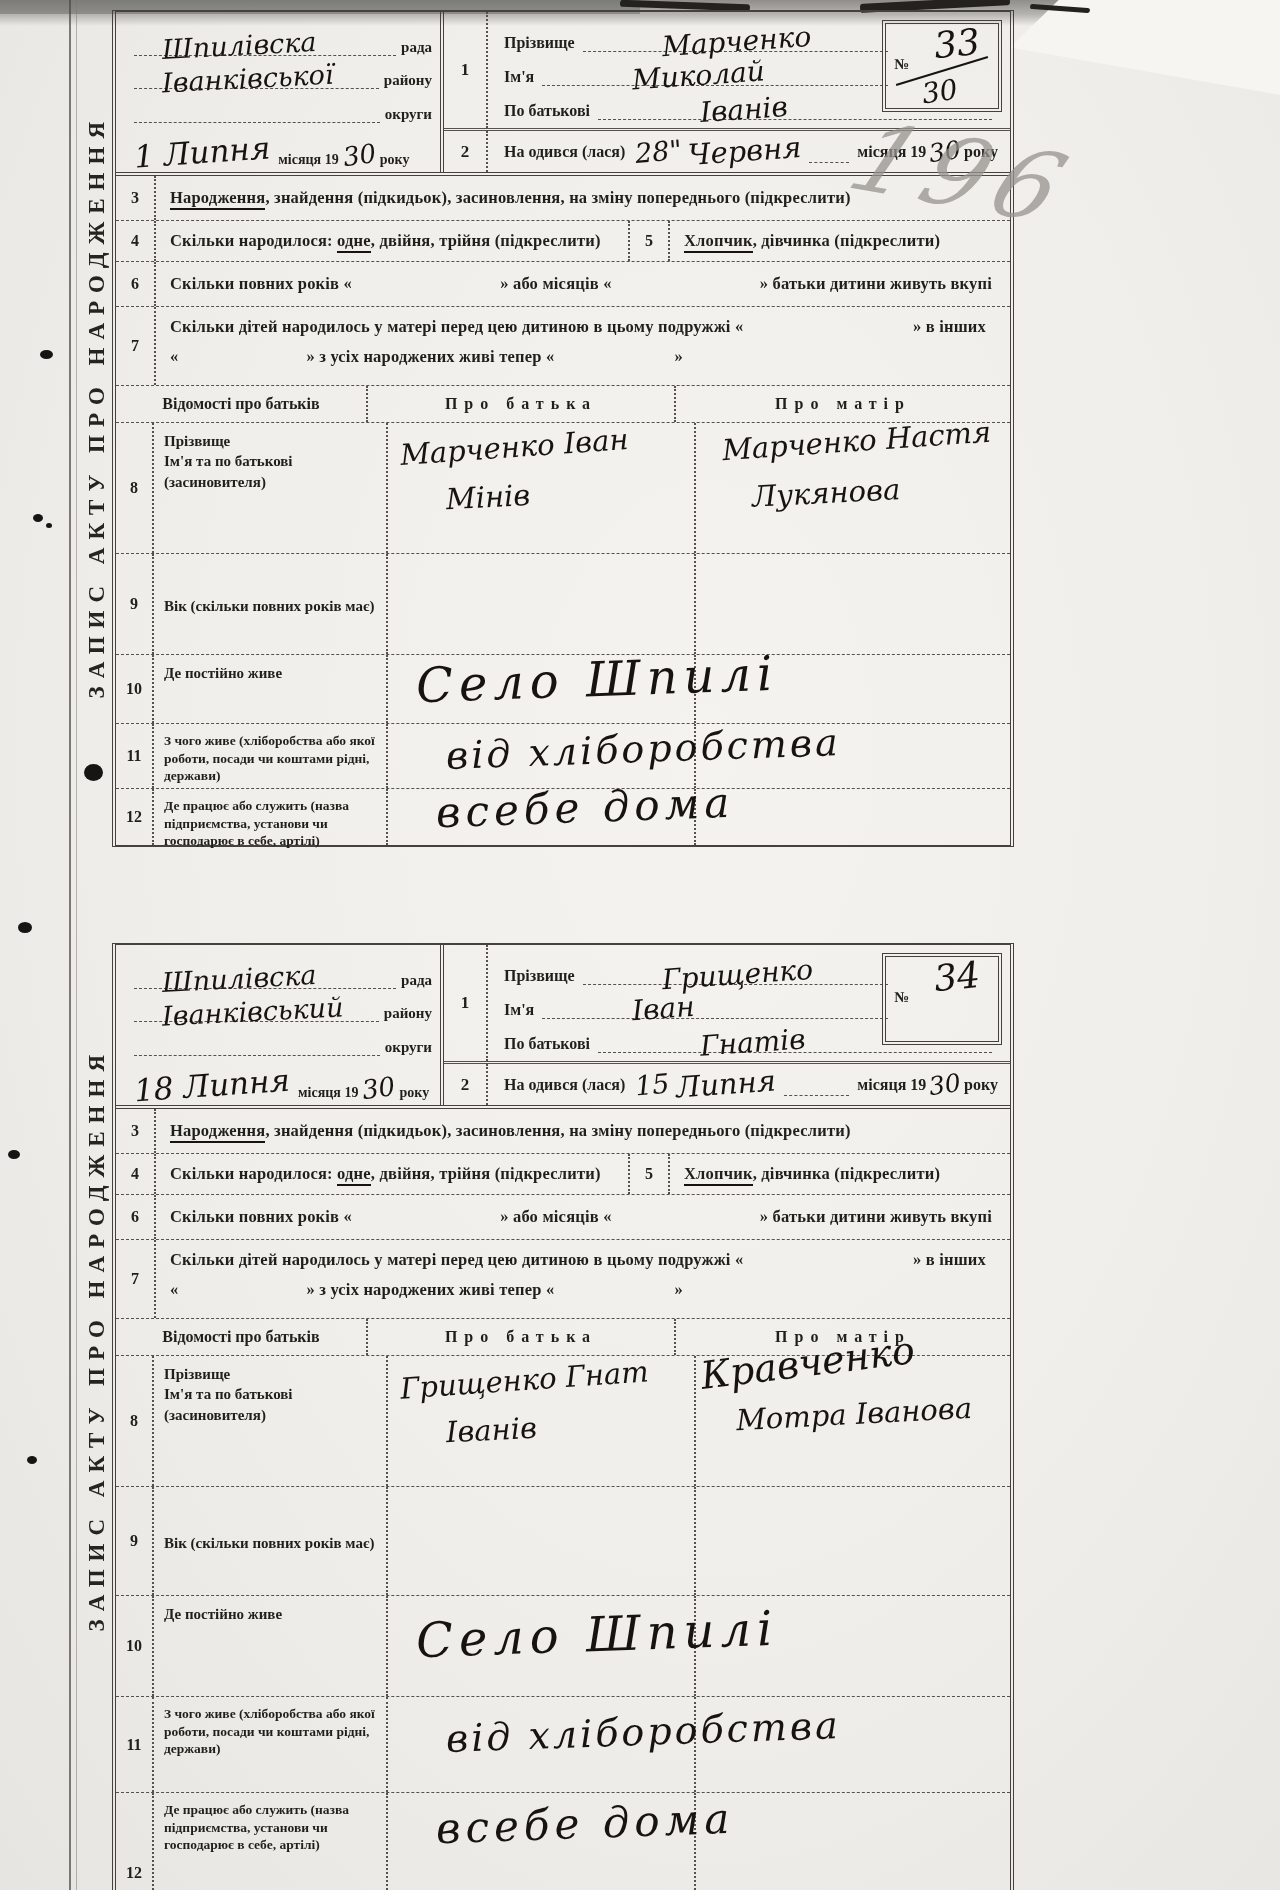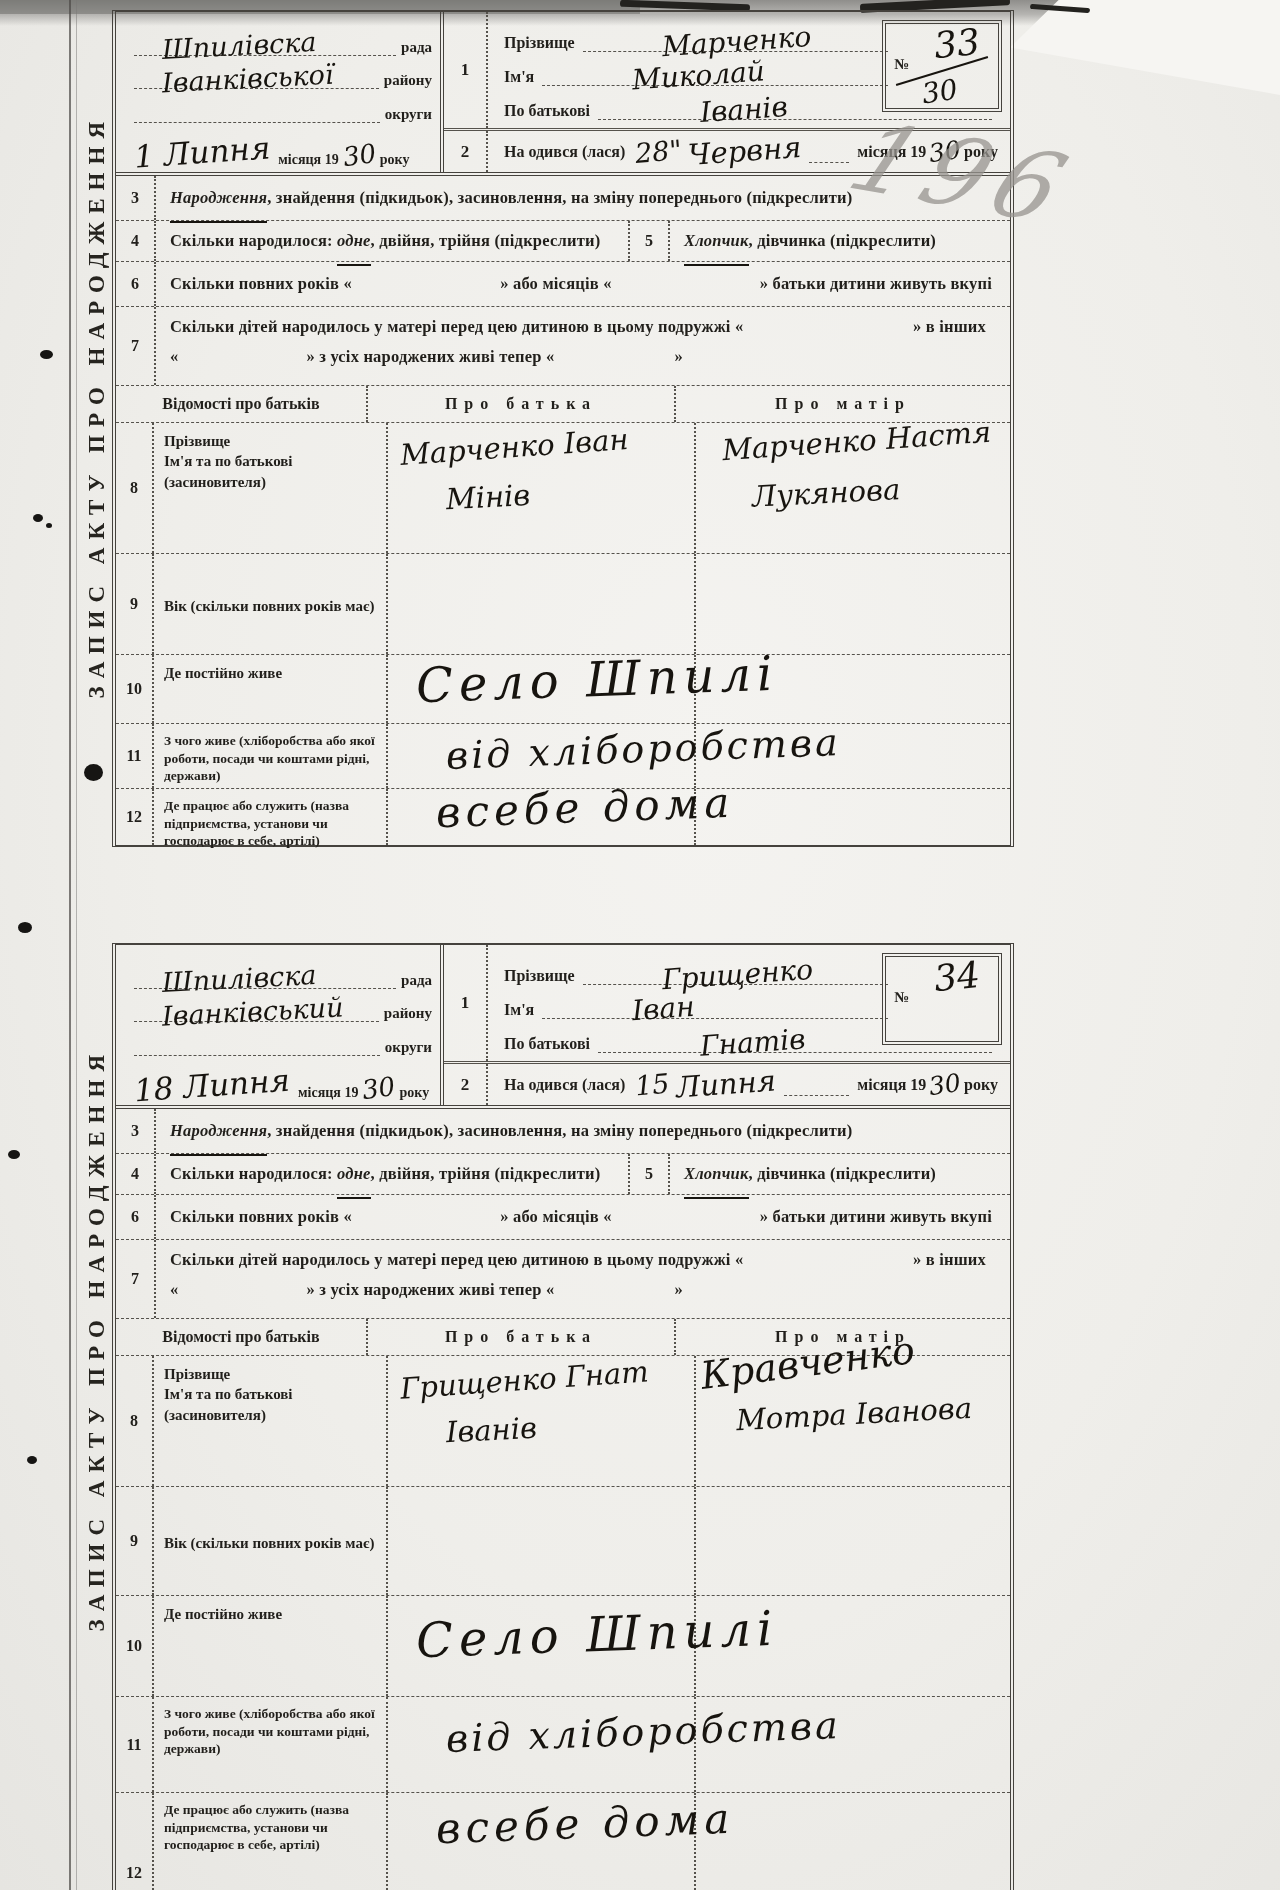--- a/index.html
+++ b/index.html
@@ -90,21 +90,21 @@
   .r45 .t4{flex:0 0 448px;}
   .r45 .p5{border-left:2px dotted #55524c;}
   .r6{height:44px;}
   .r6 .t6{justify-content:space-between;padding-right:18px;}
   .r7{height:78px;}
   .r7 .t7{display:block;padding-top:10px;}
   .t7 .l1{display:flex;justify-content:space-between;padding-right:14px;}
   .t7 .l2{display:flex;margin-top:10px;}
   .t7 .l2 .m{margin-left:128px;}
   .t7 .l2 .c{margin-left:120px;}
-  .hand-ul{border-bottom:2.5px solid #17140f;padding-bottom:14px;font-style:italic;}
+  .hand-ul{border-bottom:2.5px solid #17140f;padding-bottom:1px;}
 
   
   .thead{display:flex;height:36px;align-items:center;border-bottom:1.5px dashed #55524c;}
   .th1{width:250px;text-align:center;font-size:16px;font-weight:bold;}
   .th2{width:306px;text-align:center;font-size:16px;font-weight:bold;letter-spacing:7px;
     border-left:2px dotted #55524c;align-self:stretch;line-height:36px;}
   .th3{flex:1;text-align:center;font-size:16px;font-weight:bold;letter-spacing:7px;
     border-left:2px dotted #55524c;align-self:stretch;line-height:36px;}
   .tbody{position:relative;}
   .trow{display:flex;border-bottom:1.5px dashed #55524c;position:relative;}

